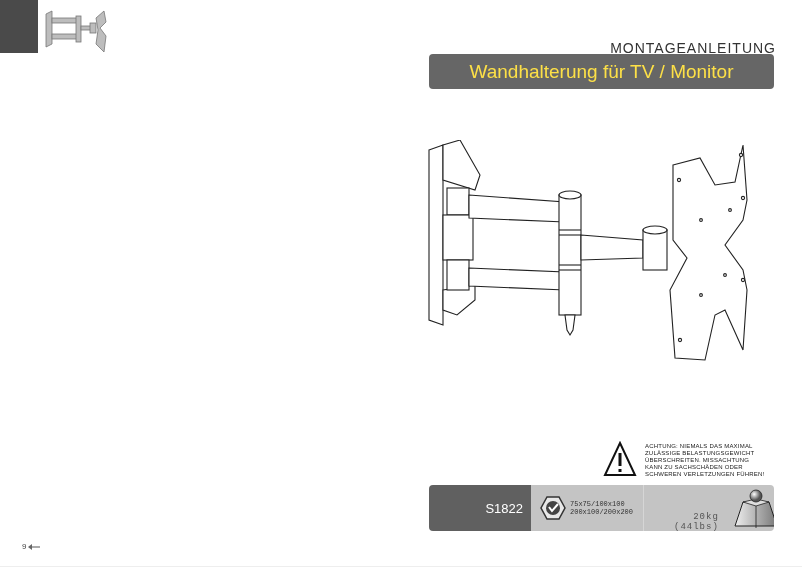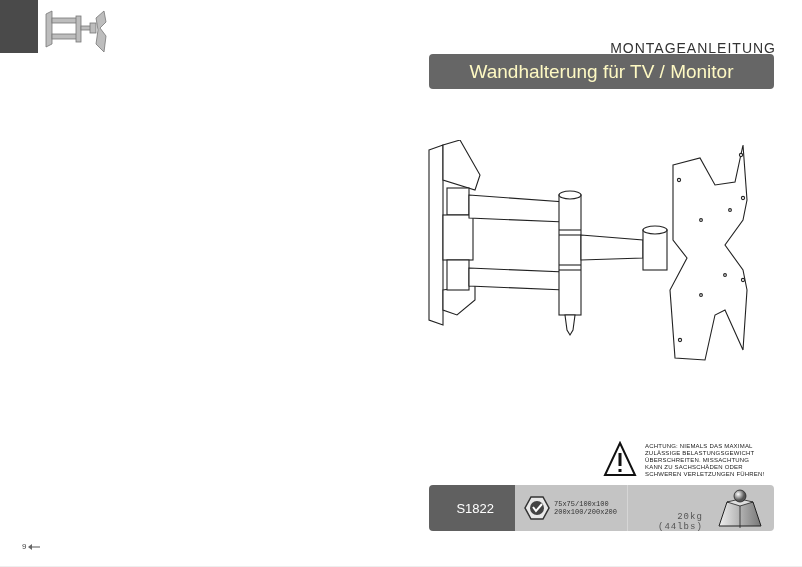--- a/index.html
+++ b/index.html
@@ -1,26 +1,26 @@
 <!DOCTYPE html>
 <html><head>
 <meta charset="utf-8">
 <style>
   html, body { margin:0; padding:0; }
   body { width:802px; height:567px; background:#ffffff; position:relative; overflow:hidden; font-family:"Liberation Sans", sans-serif; }
   .dark-block { position:absolute; left:0; top:0; width:38px; height:53px; background:#4a4a4a; }
   .thumb { position:absolute; left:42px; top:8px; width:66px; height:46px; }
   .subtitle { position:absolute; left:600px; top:40px; width:176px; text-align:right; font-size:14px; letter-spacing:1px; color:#333; }
-  .title-bar { position:absolute; left:429px; top:54px; width:345px; height:35px; background:#666666; border-radius:4px; color:#fef9c3; font-size:19px; display:flex; align-items:center; justify-content:center; }
+  .title-bar { position:absolute; left:429px; top:54px; width:345px; height:35px; background:#666666; border-radius:4px; color:#fde047; font-size:19px; display:flex; align-items:center; justify-content:center; }
   .product-drawing { position:absolute; left:425px; top:140px; width:360px; height:225px; }
   .warning { position:absolute; left:603px; top:441px; width:180px; height:38px; }
   .warning-icon { position:absolute; left:0; top:0; width:34px; height:36px; }
   .warning-text { position:absolute; left:42px; top:2px; font-size:6px; line-height:7px; color:#222; letter-spacing:0.2px; }
   .spec-bar { position:absolute; left:429px; top:485px; width:345px; height:46px; border-radius:4px; overflow:hidden; display:flex; }
-  .spec-model { width:86px; background:#606060; color:#fff; font-size:13px; display:flex; align-items:center; justify-content:flex-end; padding-right:21px; box-sizing:border-box; }
+  .spec-model { width:102px; background:#606060; color:#fff; font-size:13px; display:flex; align-items:center; justify-content:flex-end; padding-right:8px; box-sizing:border-box; }
   .spec-vesa { width:112px; background:#c4c4c4; display:flex; align-items:center; border-right:1px solid #d6d6d6; position:relative; }
   .vesa-icon { width:26px; height:26px; margin-left:9px; }
   .vesa-text { margin-left:4px; font-size:7px; line-height:8px; color:#333; font-family:"Liberation Mono", monospace; }
   .spec-load { flex:1; background:#c4c4c4; position:relative; }
   .load-text { position:absolute; left:30px; top:8px; text-align:right; font-size:9px; line-height:10px; color:#555; letter-spacing:1px; font-family:"Liberation Mono", monospace;margin-top:19px; }
   .weight-icon { position:absolute; left:87px; top:3px; width:50px; height:42px; }
   .page-num { position:absolute; left:22px; top:542px; font-size:8px; color:#444; display:flex; align-items:center; gap:2px; }
   .page-arrow { width:12px; height:6px; }
   .bottom-line { position:absolute; left:0; top:566px; width:802px; height:1px; background:#eeeeee; }
 </style>

